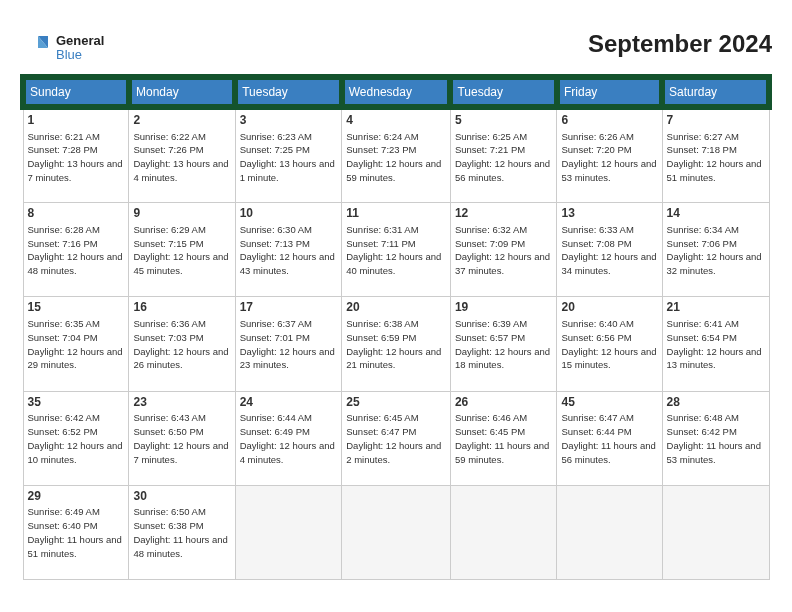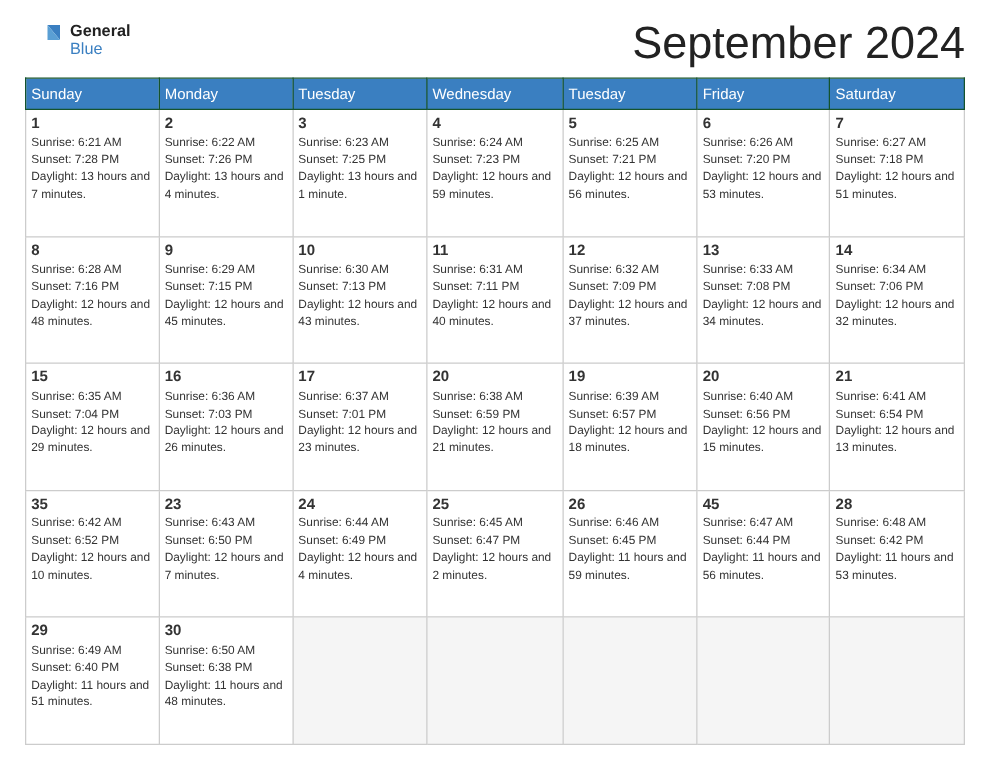--- a/index.html
+++ b/index.html
@@ -6,41 +6,41 @@
     body {
       font-family: Arial, sans-serif;
       background: #fff;
       width: 792px;
       height: 612px;
       overflow: hidden;
     }
     .page {
       width: 792px;
       height: 612px;
-      padding: 16px 20px;
+      padding: 32px 20px;
       display: flex;
       flex-direction: column;
     }
     .header {
       display: flex;
       justify-content: space-between;
       align-items: flex-start;
       margin-bottom: 10px;
     }
     .logo {
       display: flex;
       align-items: center;
       gap: 4px;
     }
     .title-block {
       text-align: right;
     }
     .month-title {
-      font-size: 36px;
-      font-weight: 400;
+      font-size: 24px;
+      font-weight: 700;
       color: #222;
       line-height: 1;
       text-align: center;
     }
     .location {
       font-size: 13px;
       color: #444;
       margin-top: 2px;
     }
     .calendar {
@@ -49,21 +49,21 @@
       width: 100%;
       font-size: 10px;
     }
     .calendar th {
       background: #3a7fc1;
       color: #fff;
       padding: 5px 4px;
       text-align: left;
       font-size: 12px;
       font-weight: normal;
-      border: 1px solid #14532d;
+      border: 6px solid #14532d;
     }
     .calendar td {
       border: 1px solid #ccc;
       vertical-align: top;
       padding: 3px 4px;
       width: 113px;
       height: 80px;
       color: #333;
       line-height: 1.3;
     }

